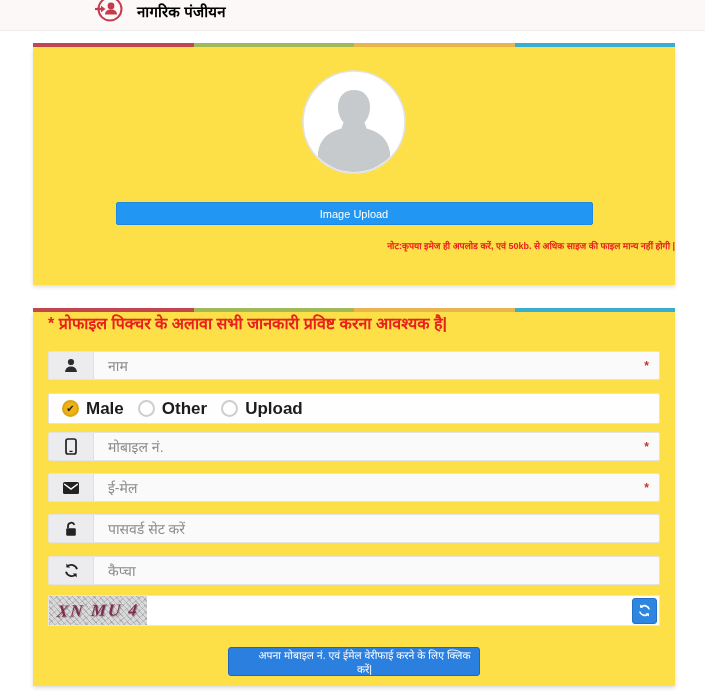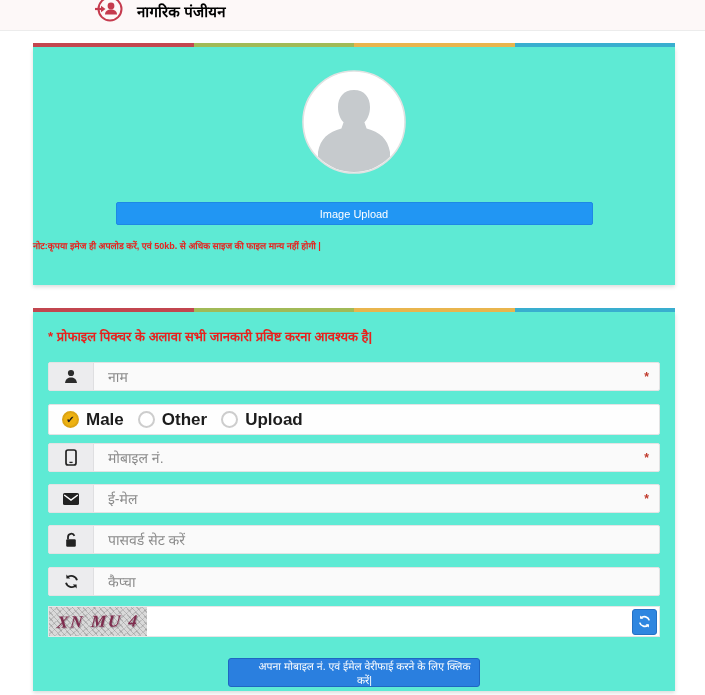--- a/index.html
+++ b/index.html
@@ -24,43 +24,43 @@
   .card-wrap { margin:0 30px 0 33px; width:642px; }
   .card-wrap.first { margin-top:12px; }
   .card-wrap.second { margin-top:23px; }
   .color-bar { display:flex; height:4px; }
   .color-bar span { flex:1; }
   .seg-red   { background:#c2464f; }
   .seg-green { background:#a1ba57; }
   .seg-yellow{ background:#e9b54d; }
   .seg-blue  { background:#39aecf; }
   .card-body {
-    background:#5eead4; box-shadow:0 2px 4px rgba(0,0,0,.14);
+    background:#fde047; box-shadow:0 2px 4px rgba(0,0,0,.14);
   }
   .card1-body { padding-top:22px; padding-bottom:33px; }
   .card2-body { padding:0 15px 4px 15px; min-height:374px; }
 
   
   .avatar { width:106px; height:106px; margin:0 auto; display:block; }
 
   
   .upload-btn {
     display:block; margin:27px auto 0; width:477px; height:23px;
     background:#2196f3; color:#fff; border:1px solid #1e88e5; border-radius:2px;
     font-size:11px; font-family:inherit; cursor:pointer; line-height:20px; text-align:center;
   }
   .upload-note {
-    margin-top:14px; text-align:left; color:#e8211d;
+    margin-top:14px; text-align:right; color:#e8211d;
     font-size:9px; font-weight:bold;
   }
 
   
   .required-note {
-    padding-top:15px; margin-bottom:17px;
-    color:#e8211d; font-size:13px; font-weight:bold;
+    margin-bottom:17px;
+    color:#e8211d; font-size:16px; font-weight:bold;
   }
   .input-group {
     display:flex; align-items:stretch; height:29px;
     border:1px solid #e3e3e4; border-radius:2px; background:#fafafa;
     position:relative; margin-bottom:13px;
   }
   .ig-icon {
     width:45px; background:#ececee; border-right:1px solid #dfdfe1;
     display:flex; align-items:center; justify-content:center; flex:0 0 auto;
   }

